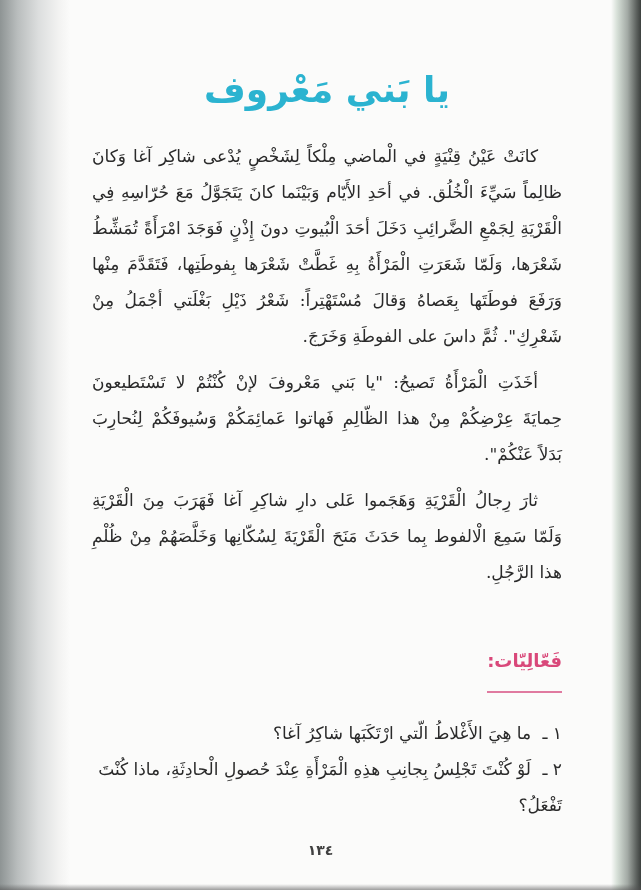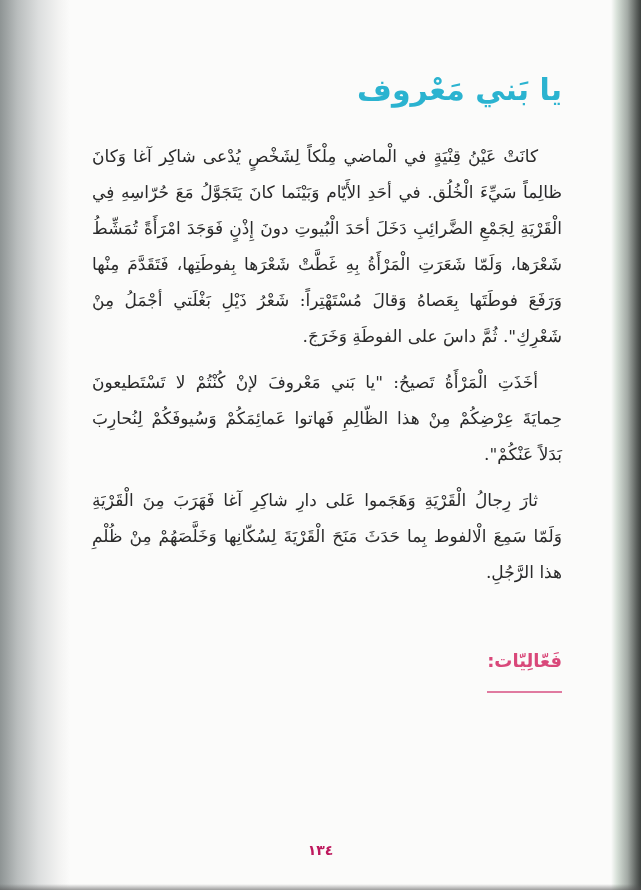--- a/index.html
+++ b/index.html
@@ -36,24 +36,24 @@
     }
     .page {
       position: absolute;
       left: 92px;
       top: 60px;
       width: 470px;
       direction: rtl;
       color: #2a2a2a;
     }
     .title {
-      text-align: right;
+      text-align: center;
       font-family: "DejaVu Sans", "Liberation Sans", sans-serif;
       font-weight: bold;
-      font-size: 30px;
+      font-size: 36px;
       color: #2bb3d0;
       margin: 12px 0 30px 0;
       line-height: 36px;
     }
     .para {
       font-size: 17px;
       line-height: 36px;
       text-align: justify;
       text-align-last: right;
       margin: 0 0 10px 0;
@@ -86,21 +86,21 @@
     }
     .page-number {
       position: absolute;
       top: 842px;
       left: 0;
       width: 641px;
       text-align: center;
       font-family: "DejaVu Sans", "Liberation Sans", sans-serif;
       font-weight: bold;
       font-size: 14px;
-      color: #be185d;
+      color: #404040;
       direction: rtl;
     }
   </style>
 </head>
 <body>
 
 <div class="binding-shadow"></div>
 <div class="edge-shadow"></div>
 <div class="bottom-edge"></div>
 
@@ -108,16 +108,26 @@
   <h1 class="title">يا بَني مَعْروف</h1>
 
   <div>
     <p class="para p1">كانَتْ عَيْنُ قِنْيَةٍ في الْماضي مِلْكاً لِشَخْصٍ يُدْعى شاكِر آغا وَكانَ ظالِماً سَيِّءَ الْخُلُق. في أحَدِ الأَيّام وَبَيْنَما كانَ يَتَجَوَّلُ مَعَ حُرّاسِهِ فِي الْقَرْيَةِ لِجَمْعِ الضَّرائِبِ دَخَلَ أحَدَ الْبُيوتِ دونَ إِذْنٍ فَوَجَدَ امْرَأَةً تُمَشِّطُ شَعْرَها، وَلَمّا شَعَرَتِ الْمَرْأَةُ بِهِ غَطَّتْ شَعْرَها بِفوطَتِها، فَتَقَدَّمَ مِنْها وَرَفَعَ فوطَتَها بِعَصاهُ وَقالَ مُسْتَهْتِراً: شَعْرُ ذَيْلِ بَغْلَتي أجْمَلُ مِنْ شَعْرِكِ". ثُمَّ داسَ على الفوطَةِ وَخَرَجَ.</p>
     <p class="para">أخَذَتِ الْمَرْأَةُ تَصيحُ: "يا بَني مَعْروفَ لإنْ كُنْتُمْ لا تَسْتَطيعونَ حِمايَةَ عِرْضِكُمْ مِنْ هذا الظّالِمِ فَهاتوا عَمائِمَكُمْ وَسُيوفَكُمْ لِنُحارِبَ بَدَلاً عَنْكُمْ".</p>
     <p class="para">ثارَ رِجالُ الْقَرْيَةِ وَهَجَموا عَلى دارِ شاكِرِ آغا فَهَرَبَ مِنَ الْقَرْيَةِ وَلَمّا سَمِعَ الْالفوط بِما حَدَثَ مَنَحَ الْقَرْيَةَ لِسُكّانِها وَخَلَّصَهُمْ مِنْ ظُلْمِ هذا الرَّجُلِ.</p>
   </div>
 
   <div>
     <div class="activities-heading">فَعّالِيّات:</div>
+    <ul class="activities-list">
+      <li>
+        <span class="q-num">١ ـ</span>
+        <span>ما هِيَ الأَغْلاطُ الّتي ارْتَكَبَها شاكِرُ آغا؟</span>
+      </li>
+      <li>
+        <span class="q-num">٢ ـ</span>
+        <span>لَوْ كُنْتَ تَجْلِسُ بِجانِبِ هذِهِ الْمَرْأَةِ عِنْدَ حُصولِ الْحادِثَةِ، ماذا كُنْتَ تَفْعَلُ؟</span>
+      </li>
+    </ul>
   </div>
 </div>
 
 <div class="page-number">١٣٤</div>
 
 </body></html>

